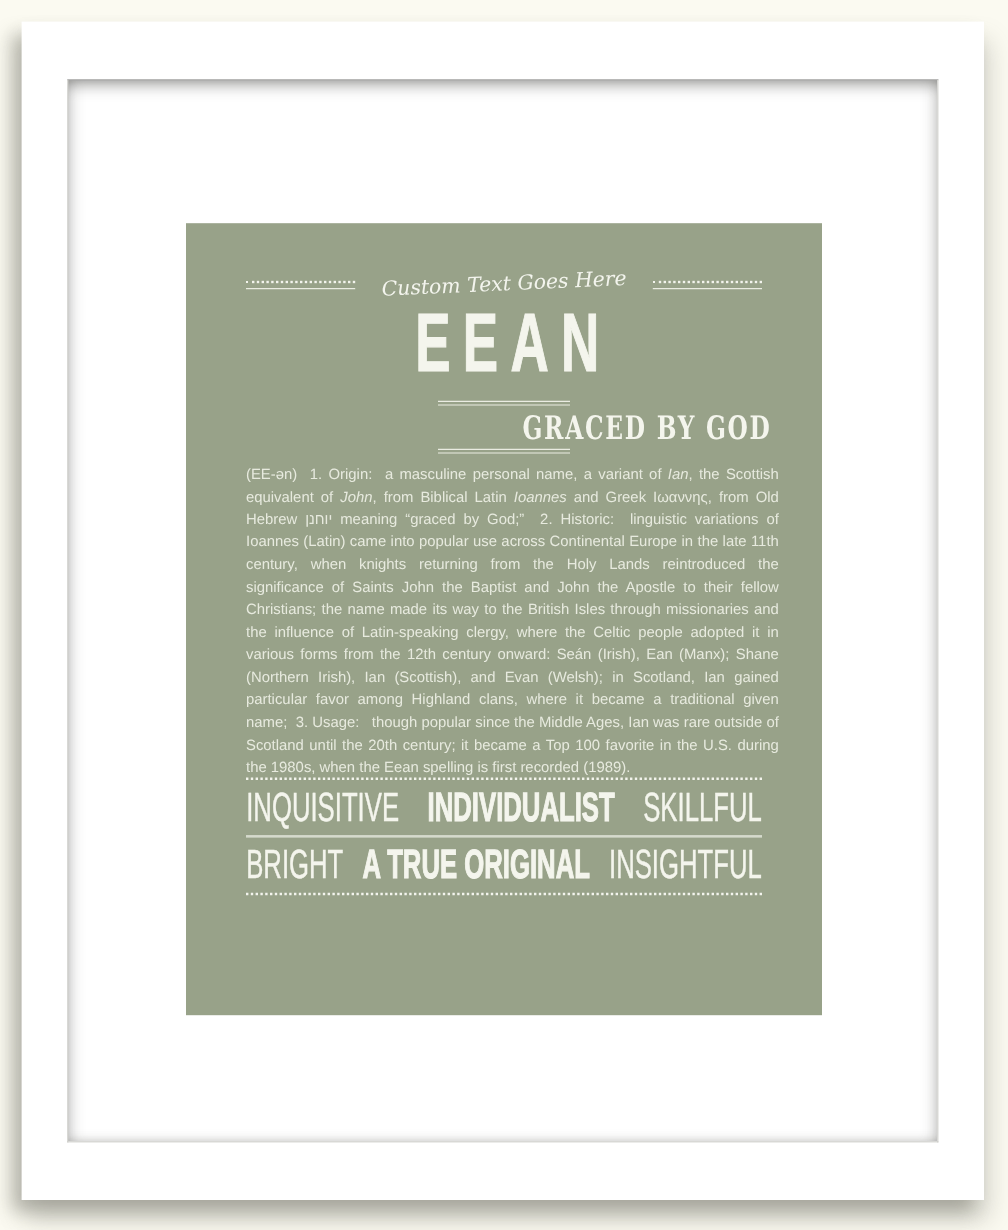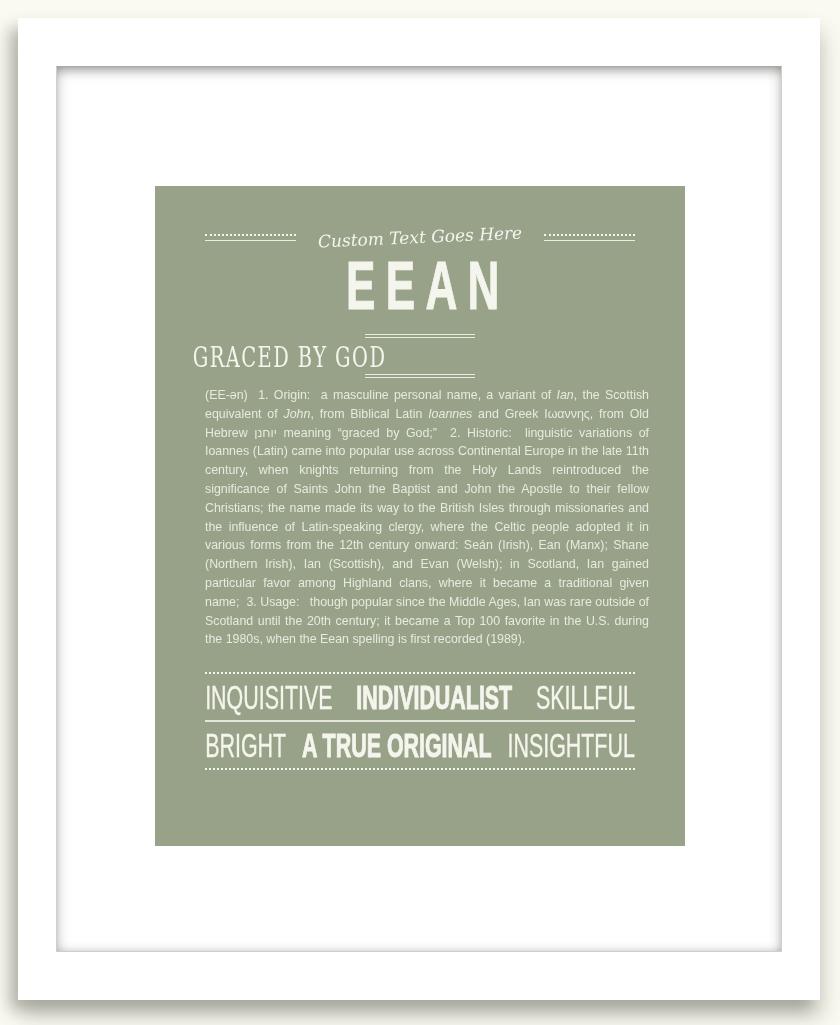--- a/index.html
+++ b/index.html
@@ -102,23 +102,24 @@
     border-top: 1px solid rgba(248,249,242,0.85);
     border-bottom: 1px solid rgba(248,249,242,0.85);
   }
   .d1 { top: 148px; }
   .d2 { top: 188px; }
   
   .meaning-row {
     position: absolute;
     top: 158px;
     left: 0;
-    right: 16px;
-    display: flex;
-    justify-content: flex-start;
+    right: 4px;
+    display: flex;
+    justify-content: flex-end;
+    font-weight: bold;
   }
   .meaning {
     font-family: "DejaVu Serif", serif;
     font-size: 27px;
     line-height: 28px;
     letter-spacing: 2px;
     margin-right: -2px;
     white-space: nowrap;
     transform: scaleX(0.72);
     transform-origin: center;
@@ -134,21 +135,20 @@
     text-align: justify;
     color: rgba(240,242,232,0.90);
   }
   .description i { font-style: italic; }
   
   .traits {
     position: absolute;
     top: 462px;
     left: 50px;
     right: 50px;
-    margin-top: 24px;
   }
   .dotted-rule { border-top: 2px dotted rgba(248,249,242,0.95); }
   .trait-rule  { border-top: 1px solid rgba(248,249,242,0.80); }
   .trait-line {
     height: 46px;
     display: flex;
     justify-content: center;
     align-items: center;
     overflow: visible;
   }

